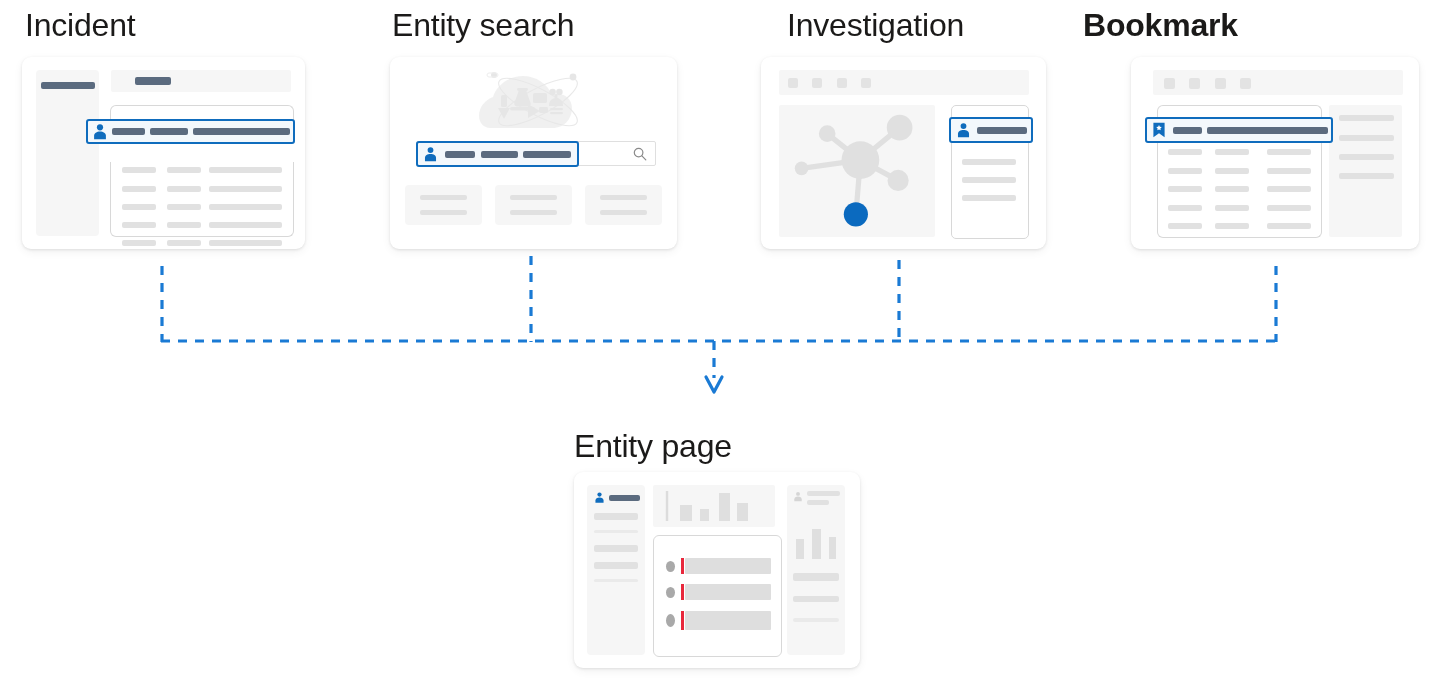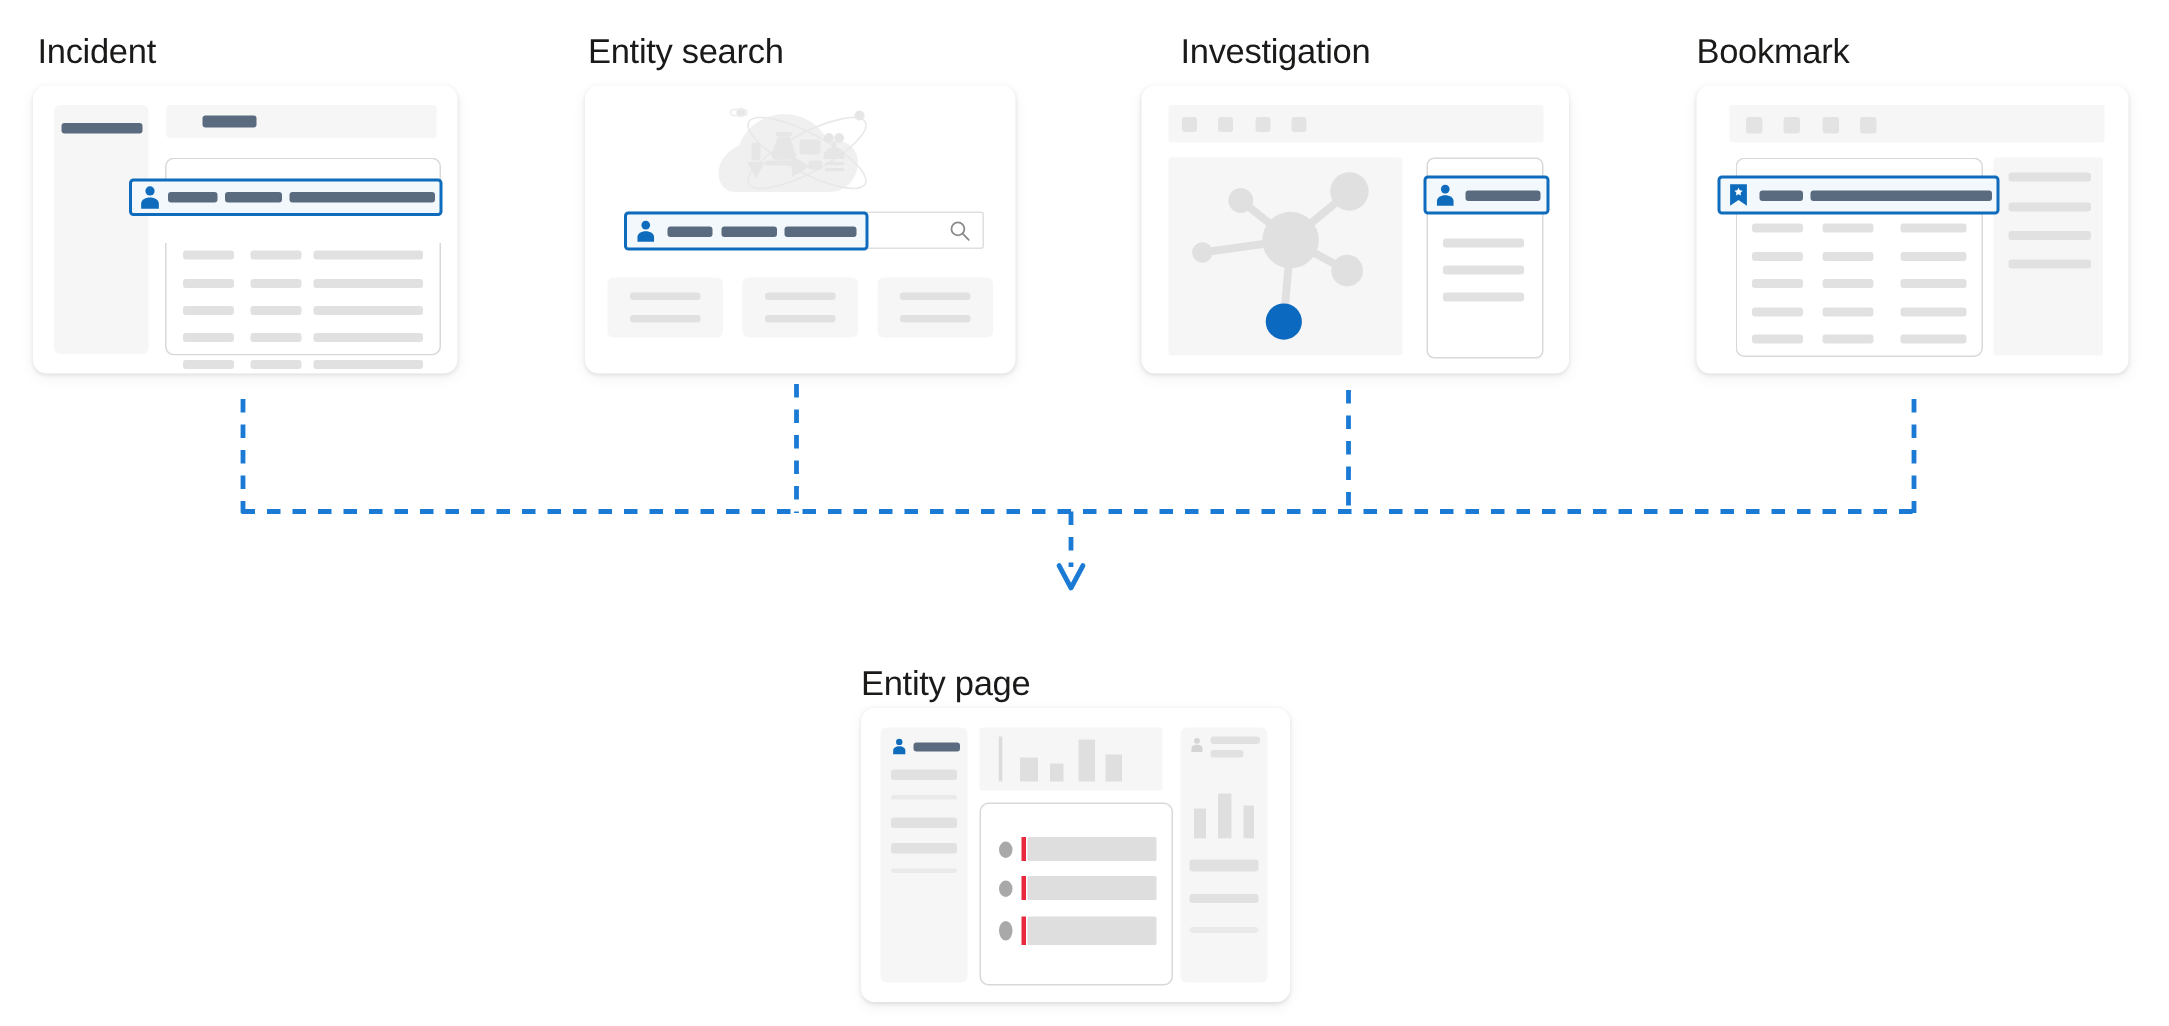--- a/index.html
+++ b/index.html
@@ -5,22 +5,22 @@
   html,body{margin:0;padding:0;}
   body{
     width:1446px;height:684px;background:#ffffff;
     font-family:"Liberation Sans","DejaVu Sans",sans-serif;
     color:#201f1e;position:relative;overflow:hidden;
   }
   .stage{position:absolute;inset:0;}
 
   
   .title{
-    position:absolute;font-size:23px;font-weight:400;line-height:1;
-    color:#1b1a19;letter-spacing:-0.2px;white-space:nowrap;margin-top:14px;
+    position:absolute;font-size:32px;font-weight:400;line-height:1;
+    color:#1b1a19;letter-spacing:-0.2px;white-space:nowrap;
   }
 
   
   .card{
     position:absolute;background:#ffffff;border-radius:9px;
     box-shadow:0 1.0px 3px rgba(0,0,0,.10),0 3px 10px rgba(0,0,0,.055);
     overflow:hidden;
   }
 
   
@@ -46,21 +46,21 @@
   .illus{position:absolute;opacity:.5;}
 </style>
 </head>
 <body>
 
 <div class="stage">
 
   <div class="title" style="left:25px;top:9px;">Incident</div>
   <div class="title" style="left:392px;top:9px;">Entity search</div>
   <div class="title" style="left:787px;top:9px;">Investigation</div>
-  <div class="title" style="left:1131px;top:9px;">Bookmark</div>
+  <div class="title" style="left:1083px;top:9px;font-weight:bold;">Bookmark</div>
   <div class="title" style="left:574px;top:430px;">Entity page</div>
 
   <div class="card" style="left:22px;top:57px;width:283px;height:192px;">
 
     <div class="panel" style="left:14px;top:13px;width:63px;height:166px;"></div>
     <div class="bar-dark" style="left:19px;top:25px;width:54px;height:7px;"></div>
 
     <div class="panel" style="left:89px;top:13px;width:180px;height:22px;border-radius:2px;"></div>
     <div class="bar-dark" style="left:113px;top:20px;width:36px;height:8px;"></div>
 

